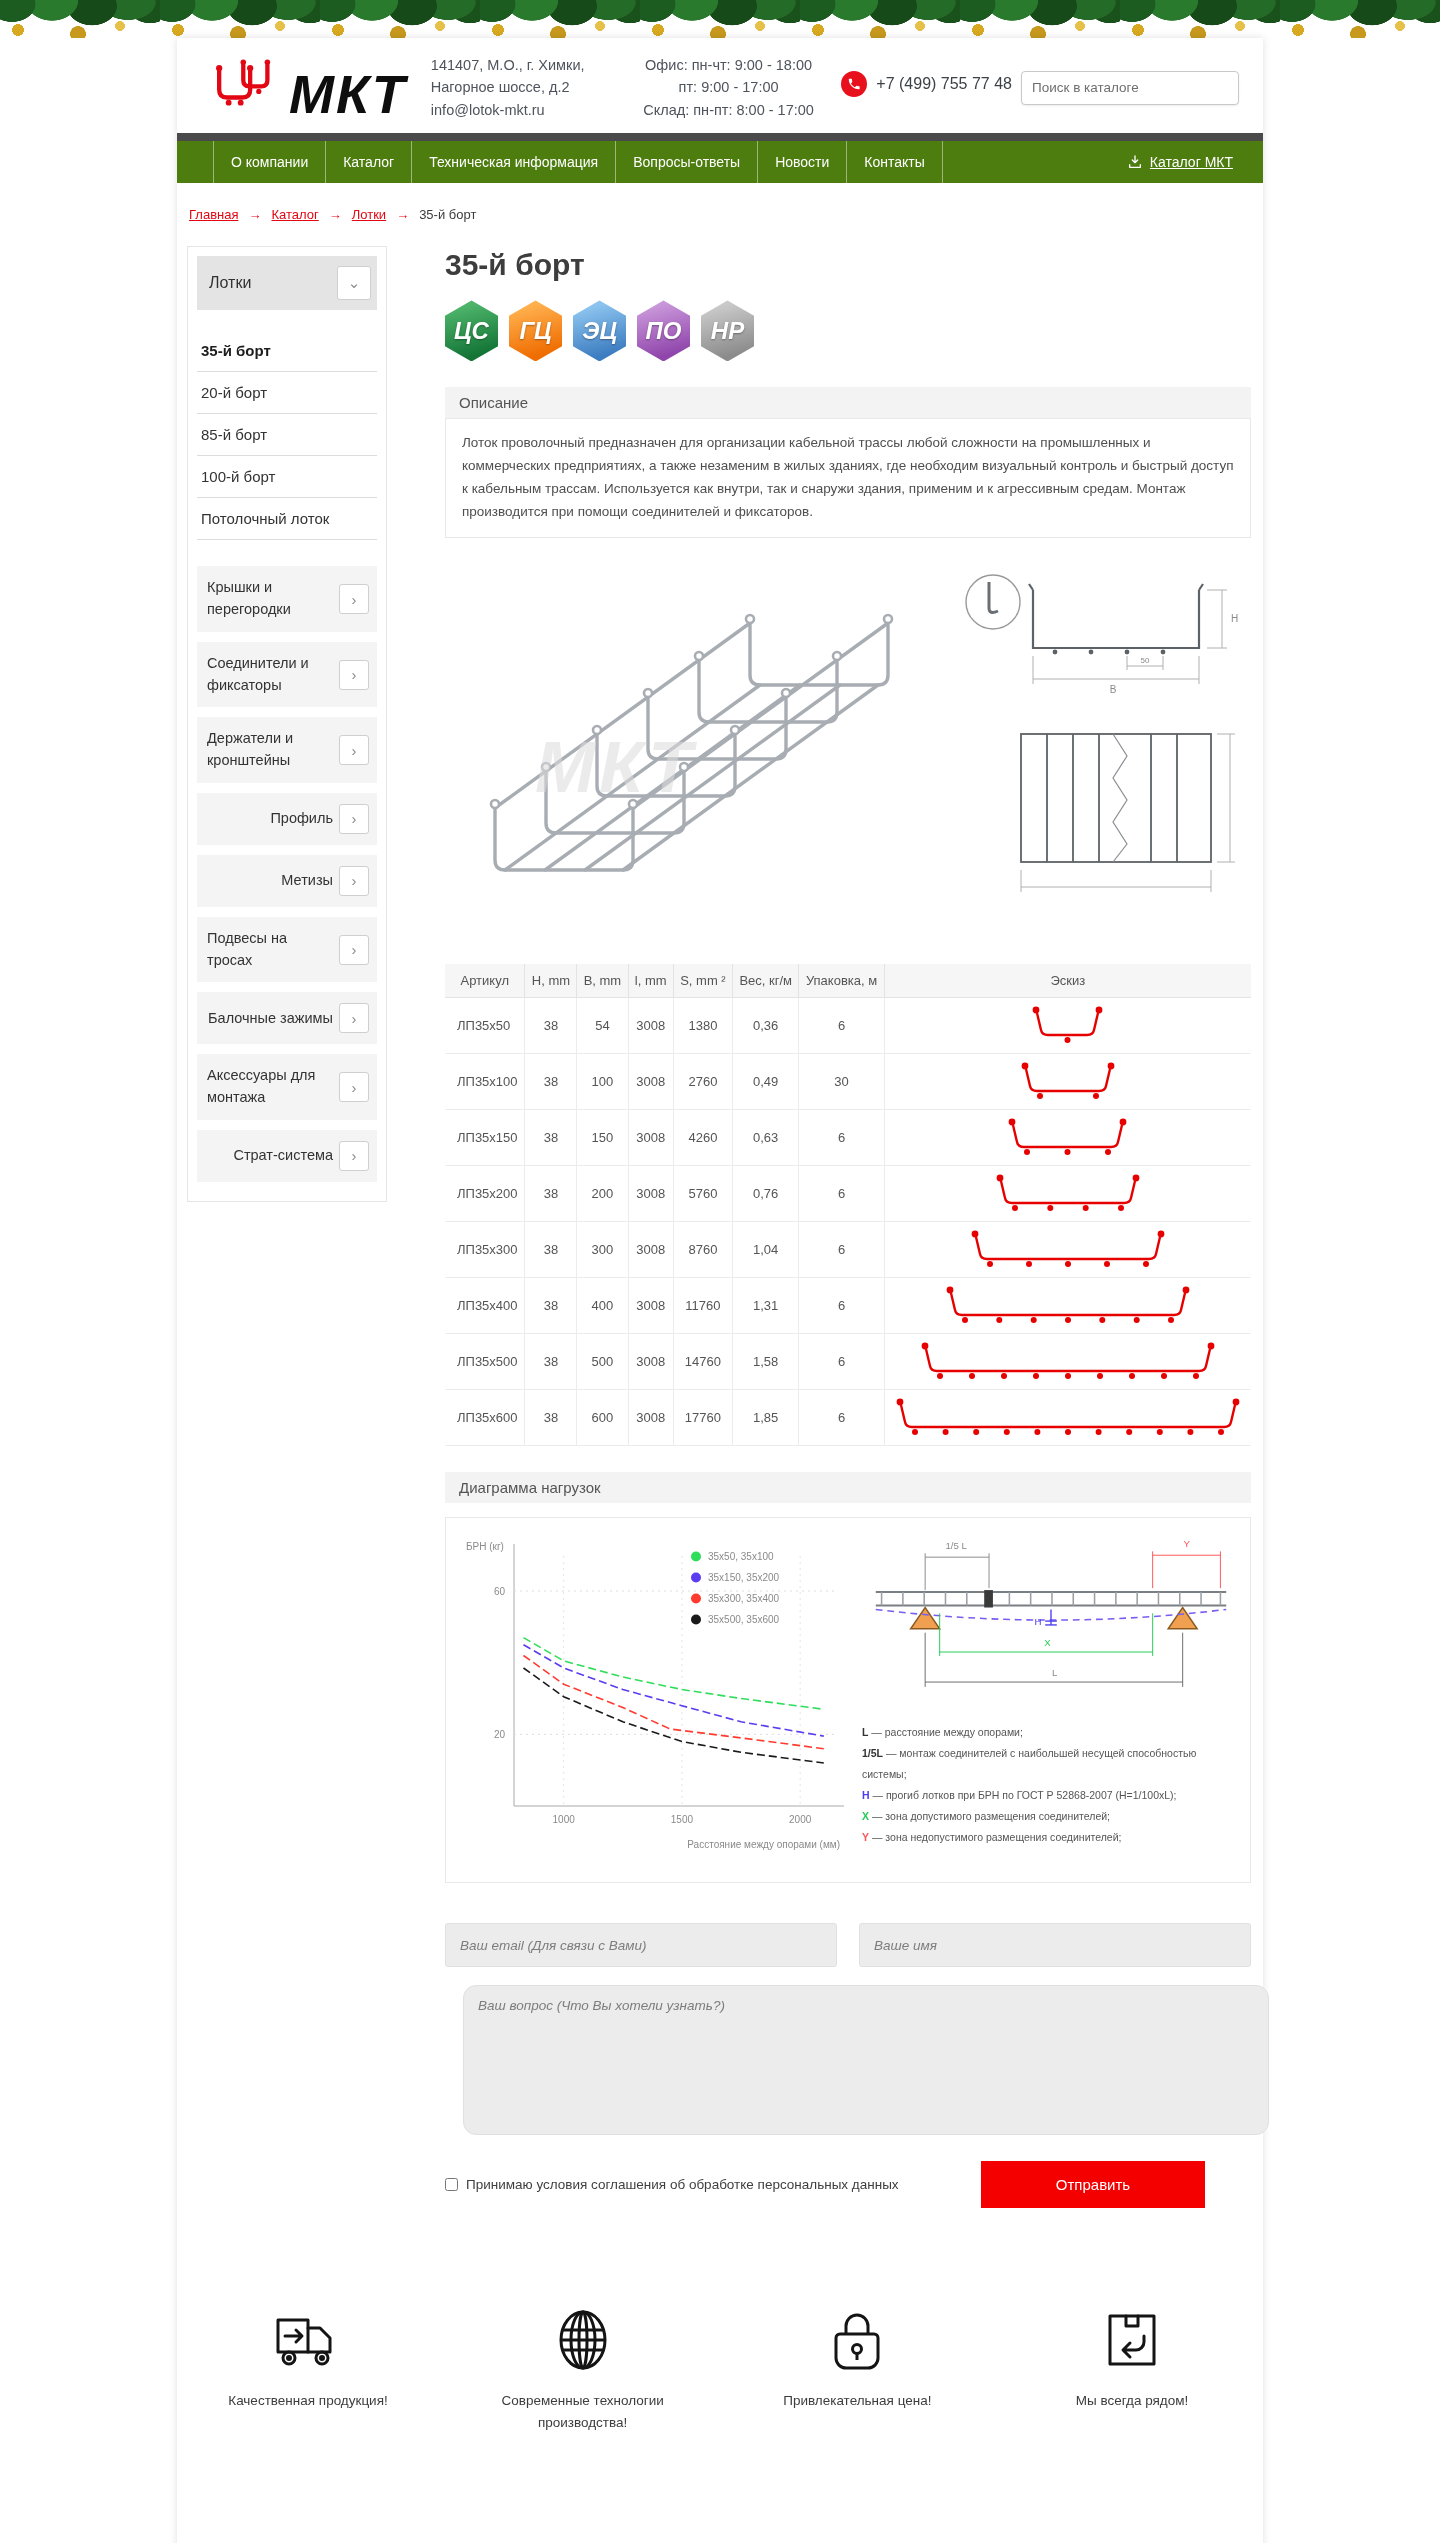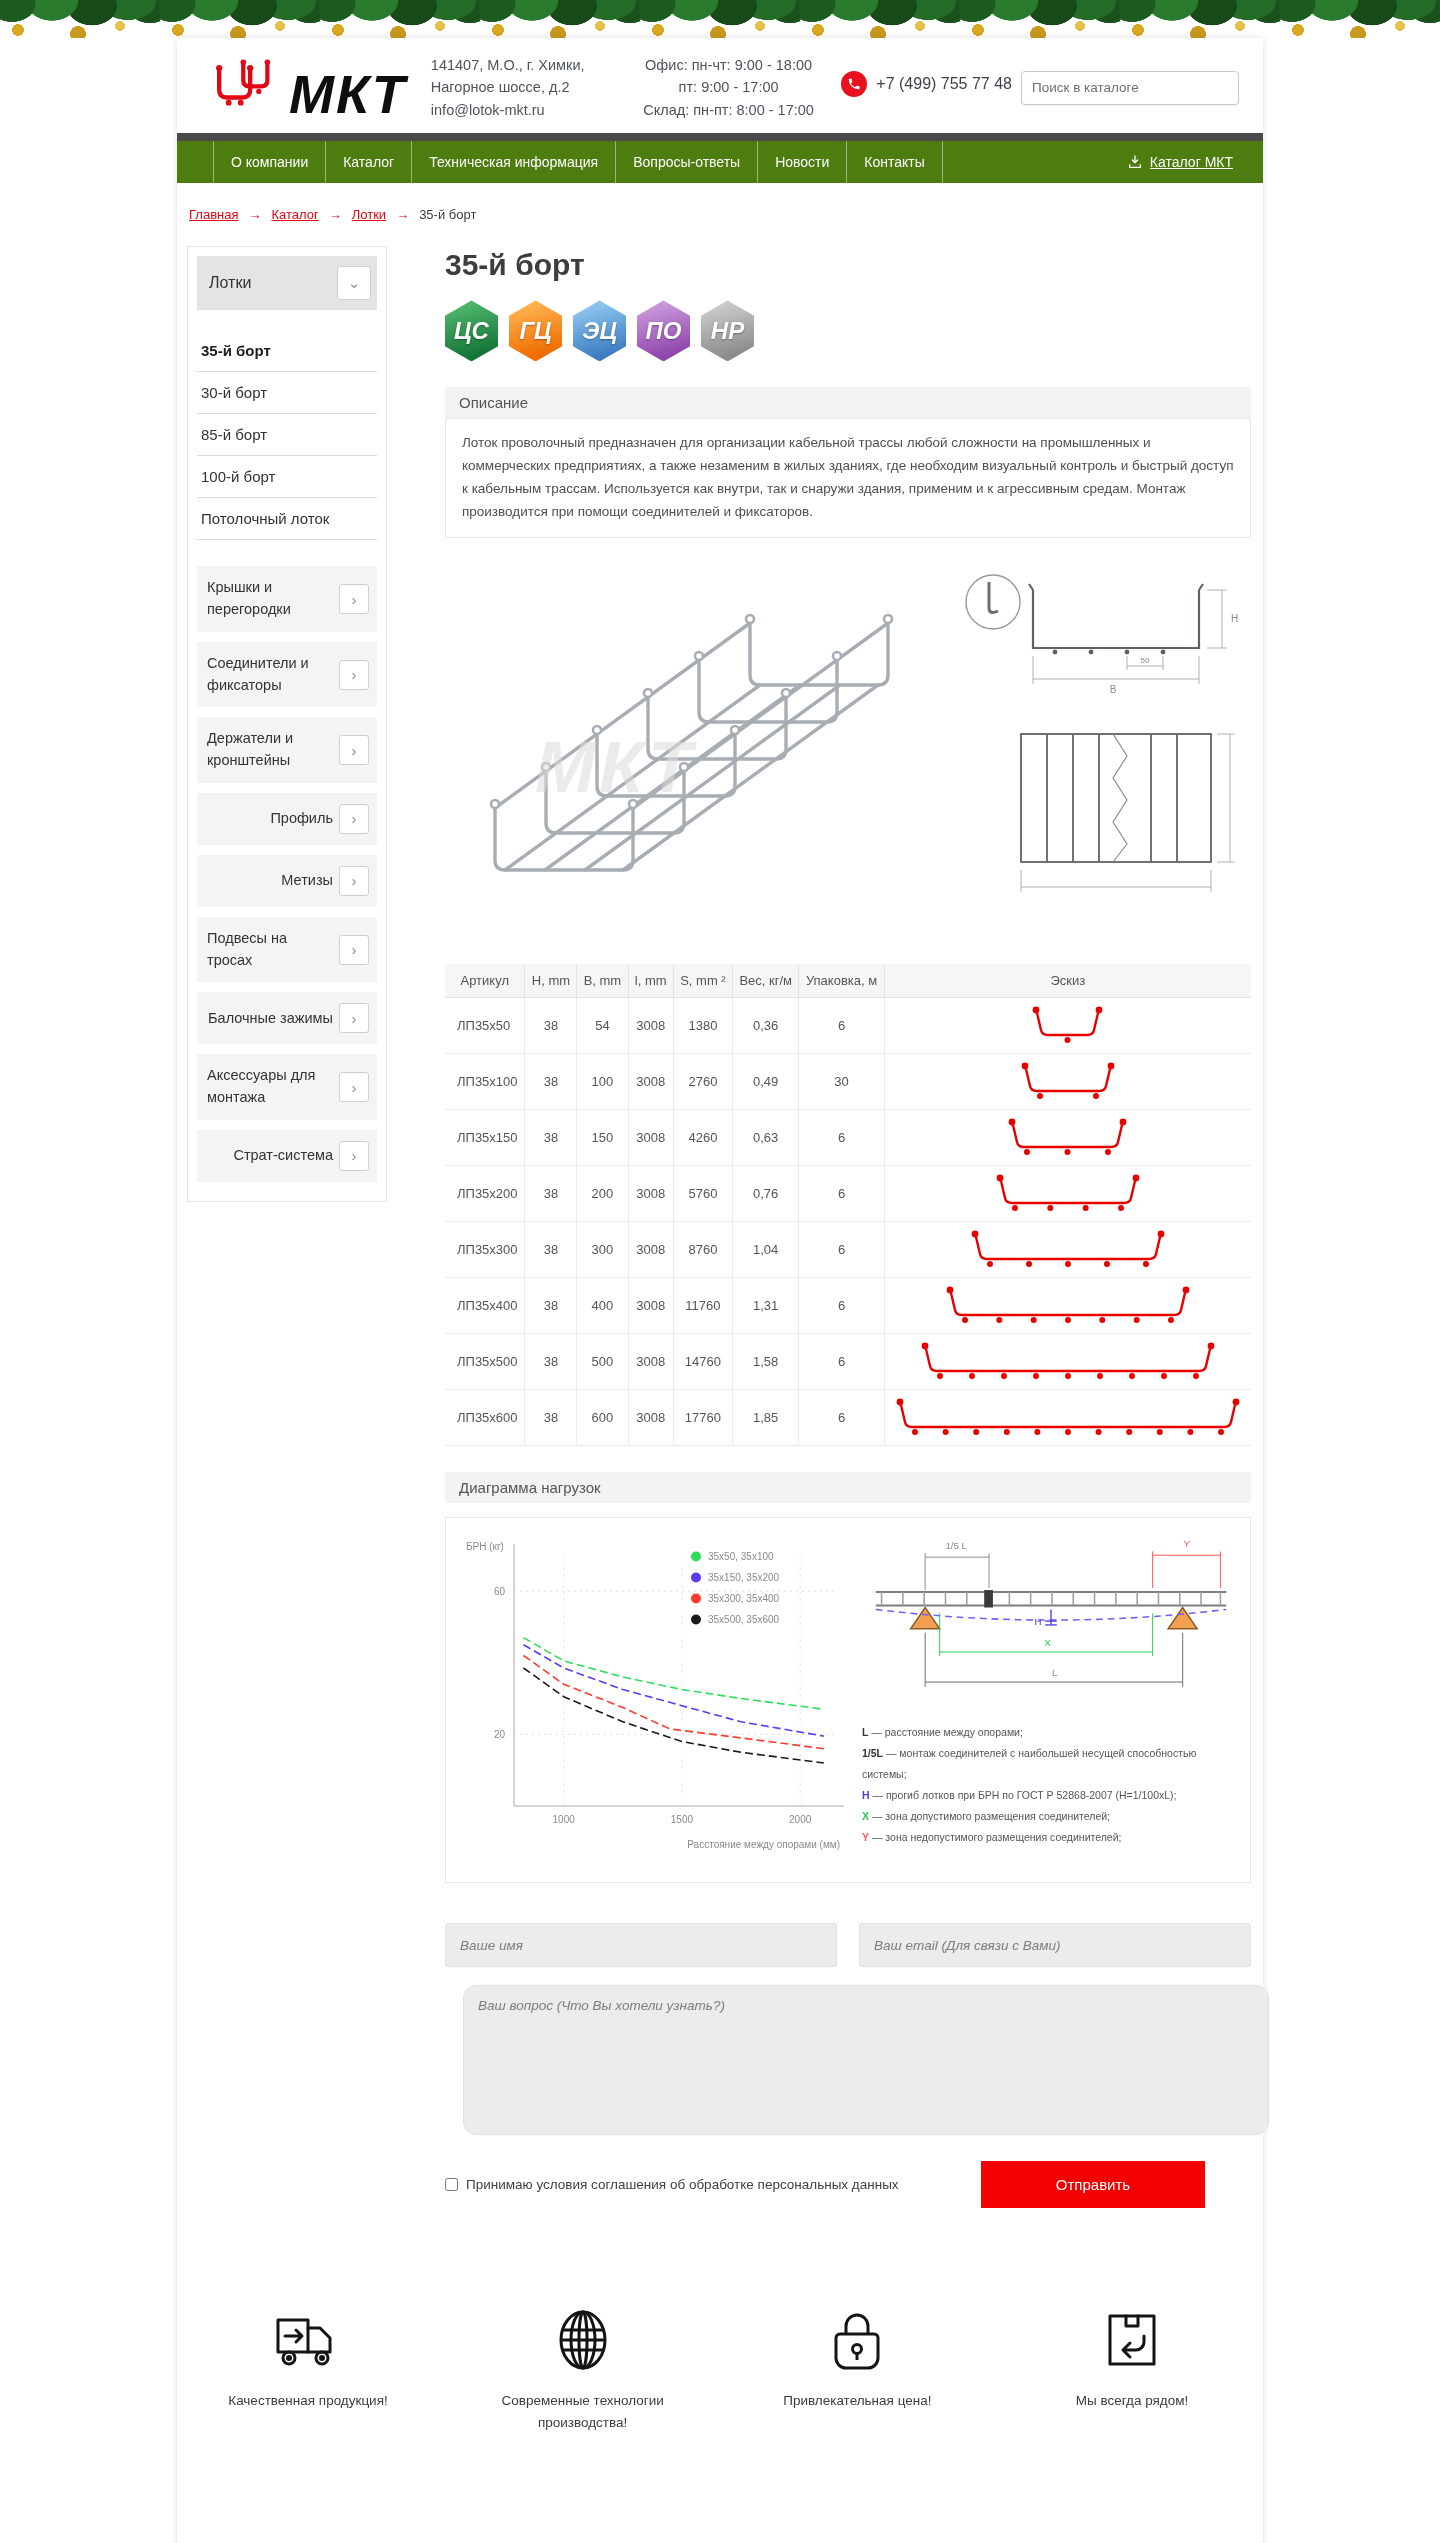--- a/index.html
+++ b/index.html
@@ -190,21 +190,21 @@
 
   <div class="content">
 
     <aside class="sidebar">
       <div class="side-head">
         <span class="lbl">Лотки</span>
         <span class="chevbox">⌄</span>
       </div>
       <div class="side-items">
         <div class="side-item active">35-й борт</div>
-        <div class="side-item">30-й борт</div>
+        <div class="side-item">20-й борт</div>
         <div class="side-item">85-й борт</div>
         <div class="side-item">100-й борт</div>
         <div class="side-item">Потолочный лоток</div>
       </div>
       <div class="acc">
           <span class="t">Крышки и перегородки</span>
           <span class="chevbox">›</span>
         </div>
       <div class="acc">
           <span class="t">Соединители и фиксаторы</span>
@@ -608,22 +608,22 @@
               <li><b style="color: rgb(51, 51, 51);">1/5L</b><span> —  монтаж соединителей с наибольшей несущей способностью системы;</span></li>
               <li><b style="color: rgb(74, 60, 240);">H</b><span> —  прогиб лотков при БРН по ГОСТ Р 52868-2007 (H=1/100xL);</span></li>
               <li><b style="color: rgb(34, 204, 85);">X</b><span> —  зона допустимого размещения соединителей;</span></li>
               <li><b style="color: rgb(255, 85, 85);">Y</b><span> —  зона недопустимого размещения соединителей;</span></li>
             </ul>
         </div>
       </div>
 
       
       <div class="frm-row">
+        <input type="text" placeholder="Ваш email (Для связи с Вами)" style="">
         <input type="text" placeholder="Ваше имя" style="">
-        <input type="text" placeholder="Ваш email (Для связи с Вами)" style="">
       </div>
       <textarea class="frm-msg" placeholder="Ваш вопрос (Что Вы хотели узнать?)" style=""></textarea>
       <div class="frm-bottom">
         <label class="consent">
           <input type="checkbox" style="">
           <span>Принимаю условия соглашения об обработке персональных данных</span>
         </label>
         <button class="send-btn">Отправить</button>
       </div>
     </main>

